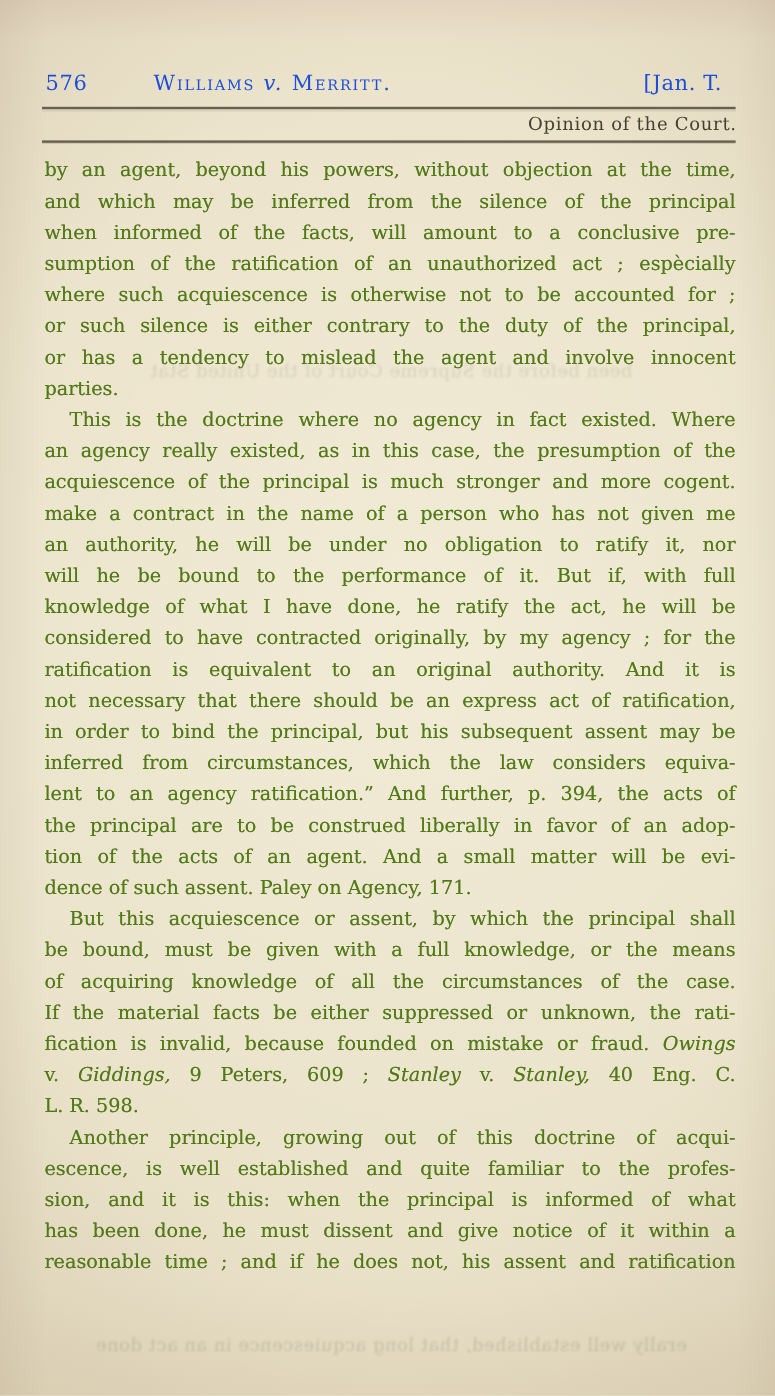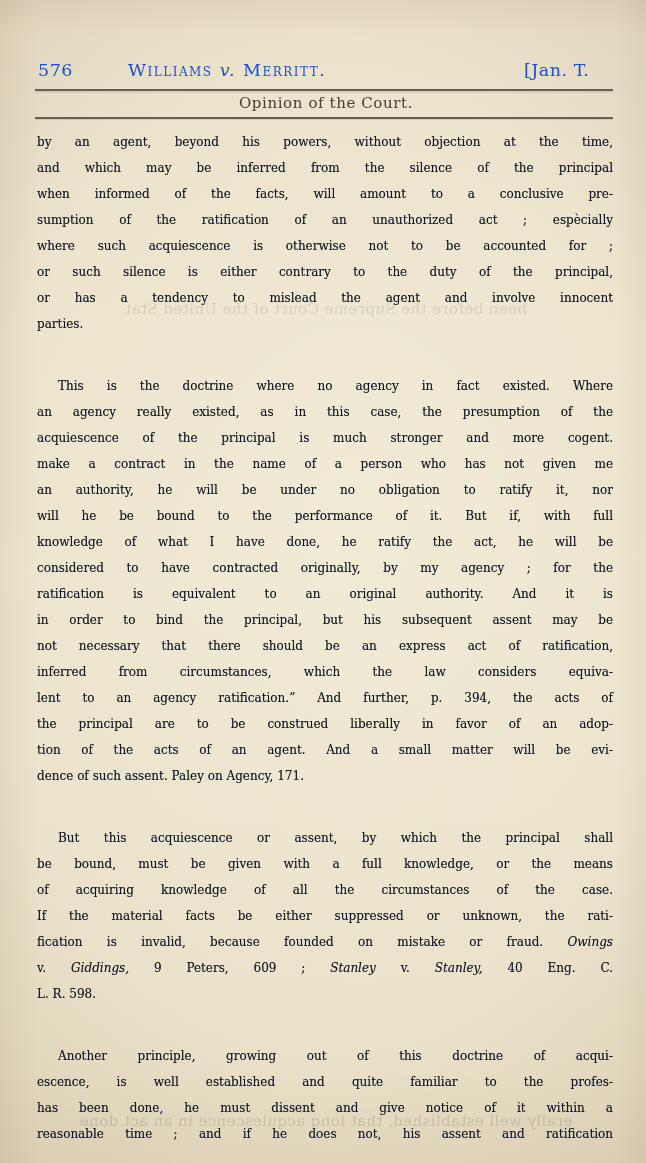--- a/index.html
+++ b/index.html
@@ -19,39 +19,39 @@
   }
   .page{position:absolute;inset:0;color:#443e33;}
   .header-row{
     position:absolute;top:60px;left:38px;right:32px;
     display:flex;align-items:baseline;color:#1d4ed8;
   }
   .page-num{width:90px;font-size:17.5px;letter-spacing:.5px;}
   .running-head{flex:1;text-align:left;font-size:17.5px;letter-spacing:1.5px;}
   .sc{font-variant:small-caps;}
   .it{font-style:italic;}
-  .term{width:90px;text-align:left;font-size:17.5px;letter-spacing:.5px;}
+  .term{width:90px;text-align:center;font-size:17.5px;letter-spacing:.5px;}
   .rule{position:absolute;left:35px;right:33px;border:0;margin:0;background:#675f4f;}
   .rule-1{top:89px;height:2px;box-shadow:0 2px 0 rgba(103,95,79,.12);}
   .rule-2{top:117px;height:2px;box-shadow:0 1px 0 rgba(103,95,79,.18);}
   .opinion-head{
     position:absolute;top:94px;left:38px;right:32px;
-    text-align:center;font-size:15px;color:#45402f;letter-spacing:.6px;
+    text-align:right;font-size:15px;color:#45402f;letter-spacing:.6px;
   }
   .page-body{
     position:absolute;top:129px;left:37px;right:33px;
-    font-size:12px;line-height:26px;color:#0f172a;
+    font-size:16px;line-height:26px;color:#4d7c0f;
     text-shadow:0 0 .5px rgba(70,64,47,.55);
   }
   .line{
     text-align:justify;text-align-last:justify;
     white-space:normal;
   }
   .line.short{text-align-last:left;}
-  .line.indent{text-indent:21px;margin-top:36px;}
+  .line.indent{text-indent:21px;}
   .ghost{
     position:absolute;left:38px;right:32px;text-align:center;
     font-size:15px;color:rgba(118,122,96,.9);opacity:.22;
     transform:scaleX(-1);filter:blur(.7px);pointer-events:none;
     letter-spacing:.4px;
   }
   .ghost-upper{top:300px;}
   .ghost-lower{top:1112px;opacity:.30;}
 </style>
 </head>
@@ -89,40 +89,41 @@
         <div class="line"><span>an agency really existed, as in this case, the presumption of the</span></div>
         <div class="line"><span>acquiescence of the principal is much stronger and more cogent.</span></div>
       </div>
       <div>
         <div class="line"><span>make a contract in the name of a person who has not given me</span></div>
         <div class="line"><span>an authority, he will be under no obligation to ratify it, nor</span></div>
         <div class="line"><span>will he be bound to the performance of it.  But if, with full</span></div>
         <div class="line"><span>knowledge of what I have done, he ratify the act, he will be</span></div>
         <div class="line"><span>considered to have contracted originally, by my agency ; for the</span></div>
         <div class="line"><span>ratification is equivalent to an original authority.  And it is</span></div>
+        <div class="line"><span>not necessary that there should be an express act of ratification,</span></div>
         <div class="line"><span>in order to bind the principal, but his subsequent assent may be</span></div>
-        <div class="line"><span>not necessary that there should be an express act of ratification,</span></div>
         <div class="line"><span>inferred from circumstances, which the law considers equiva-</span></div>
         <div class="line"><span>lent to an agency ratification.”  And further, p. 394, the acts of</span></div>
         <div class="line"><span>the principal are to be construed liberally in favor of an adop-</span></div>
         <div class="line"><span>tion of the acts of an agent.  And a small matter will be evi-</span></div>
         <div class="line short"><span>dence of such assent.  Paley on Agency, 171.</span></div>
       </div>
       <div>
         <div class="line indent"><span>But this acquiescence or assent, by which the principal shall</span></div>
         <div class="line"><span>be bound, must be given with a full knowledge, or the means</span></div>
         <div class="line"><span>of acquiring knowledge of all the circumstances of the case.</span></div>
         <div class="line"><span>If the material facts be either suppressed or unknown, the rati-</span></div>
         <div class="line"><span>fication is invalid, because founded on mistake or fraud.  </span><span class="it">Owings</span></div>
         <div class="line"><span>v. </span><span class="it">Giddings,</span><span> 9 Peters, 609 ;  </span><span class="it">Stanley</span><span> v. </span><span class="it">Stanley,</span><span> 40 Eng. C.</span></div>
         <div class="line short"><span>L. R. 598.</span></div>
       </div>
       <div>
         <div class="line indent"><span>Another principle, growing out of this doctrine of acqui-</span></div>
         <div class="line"><span>escence, is well established and quite familiar to the profes-</span></div>
+        <div class="line"><span>sion, and it is this:  when the principal is informed of what</span></div>
         <div class="line"><span>has been done, he must dissent and give notice of it within a</span></div>
         <div class="line"><span>reasonable time ; and if he does not, his assent and ratification</span></div>
       </div>
     </div>
 
   <div class="ghost ghost-upper">been before the Supreme Court of the United Stat</div>
   <div class="ghost ghost-lower">erally well established, that long acquiescence in an act done</div>
 
 </div>
 

